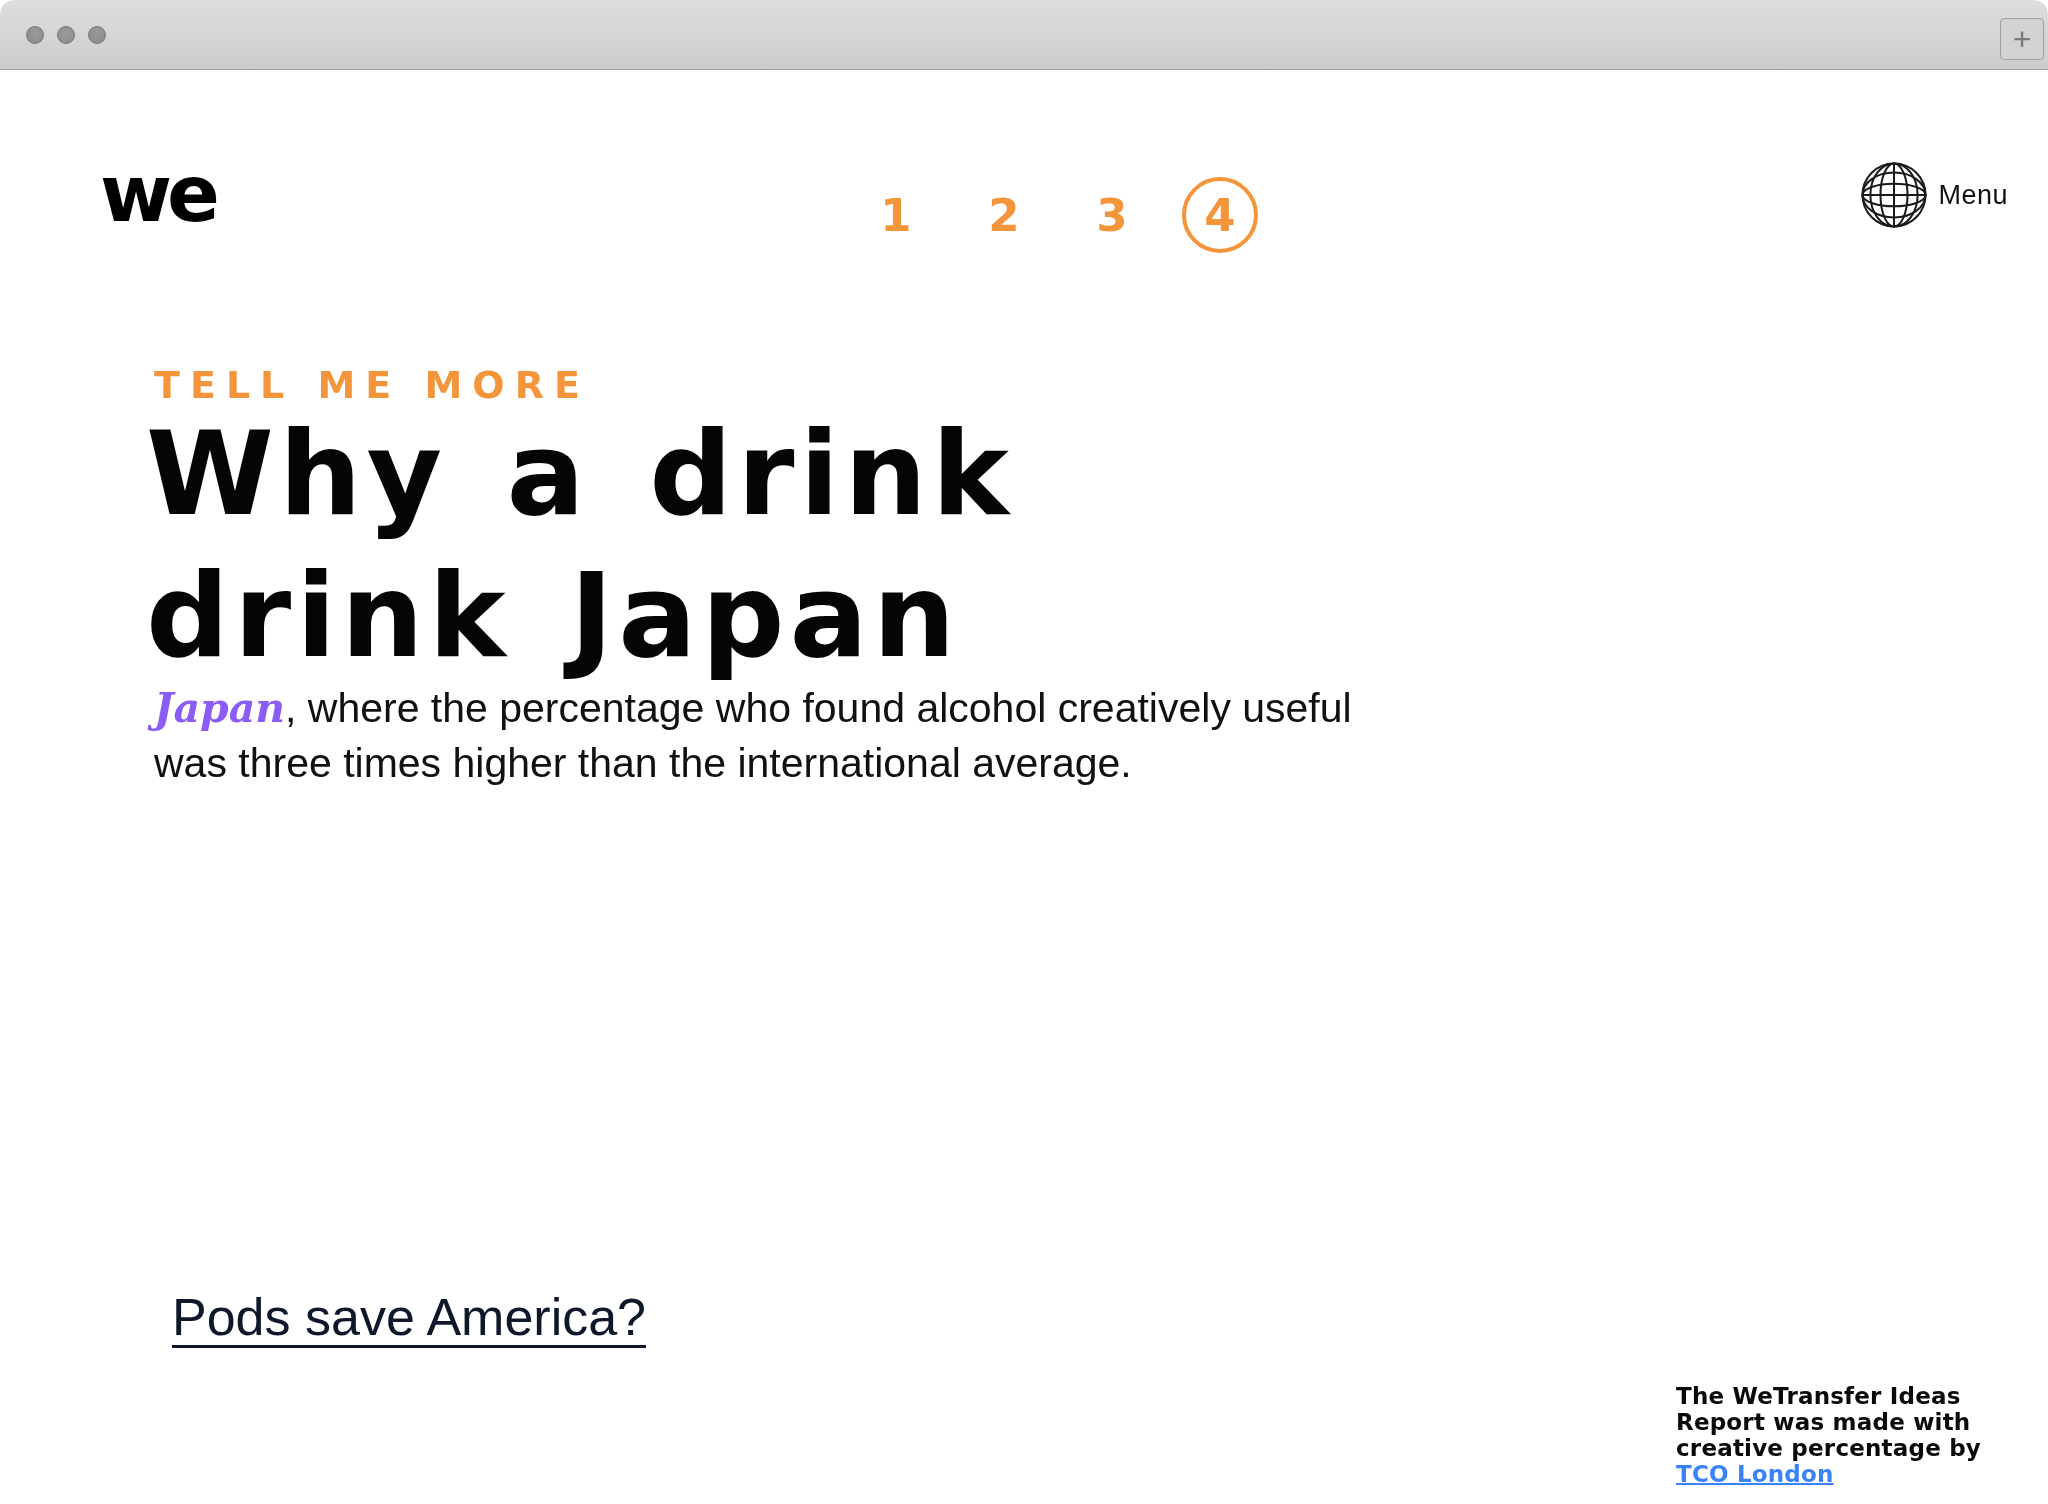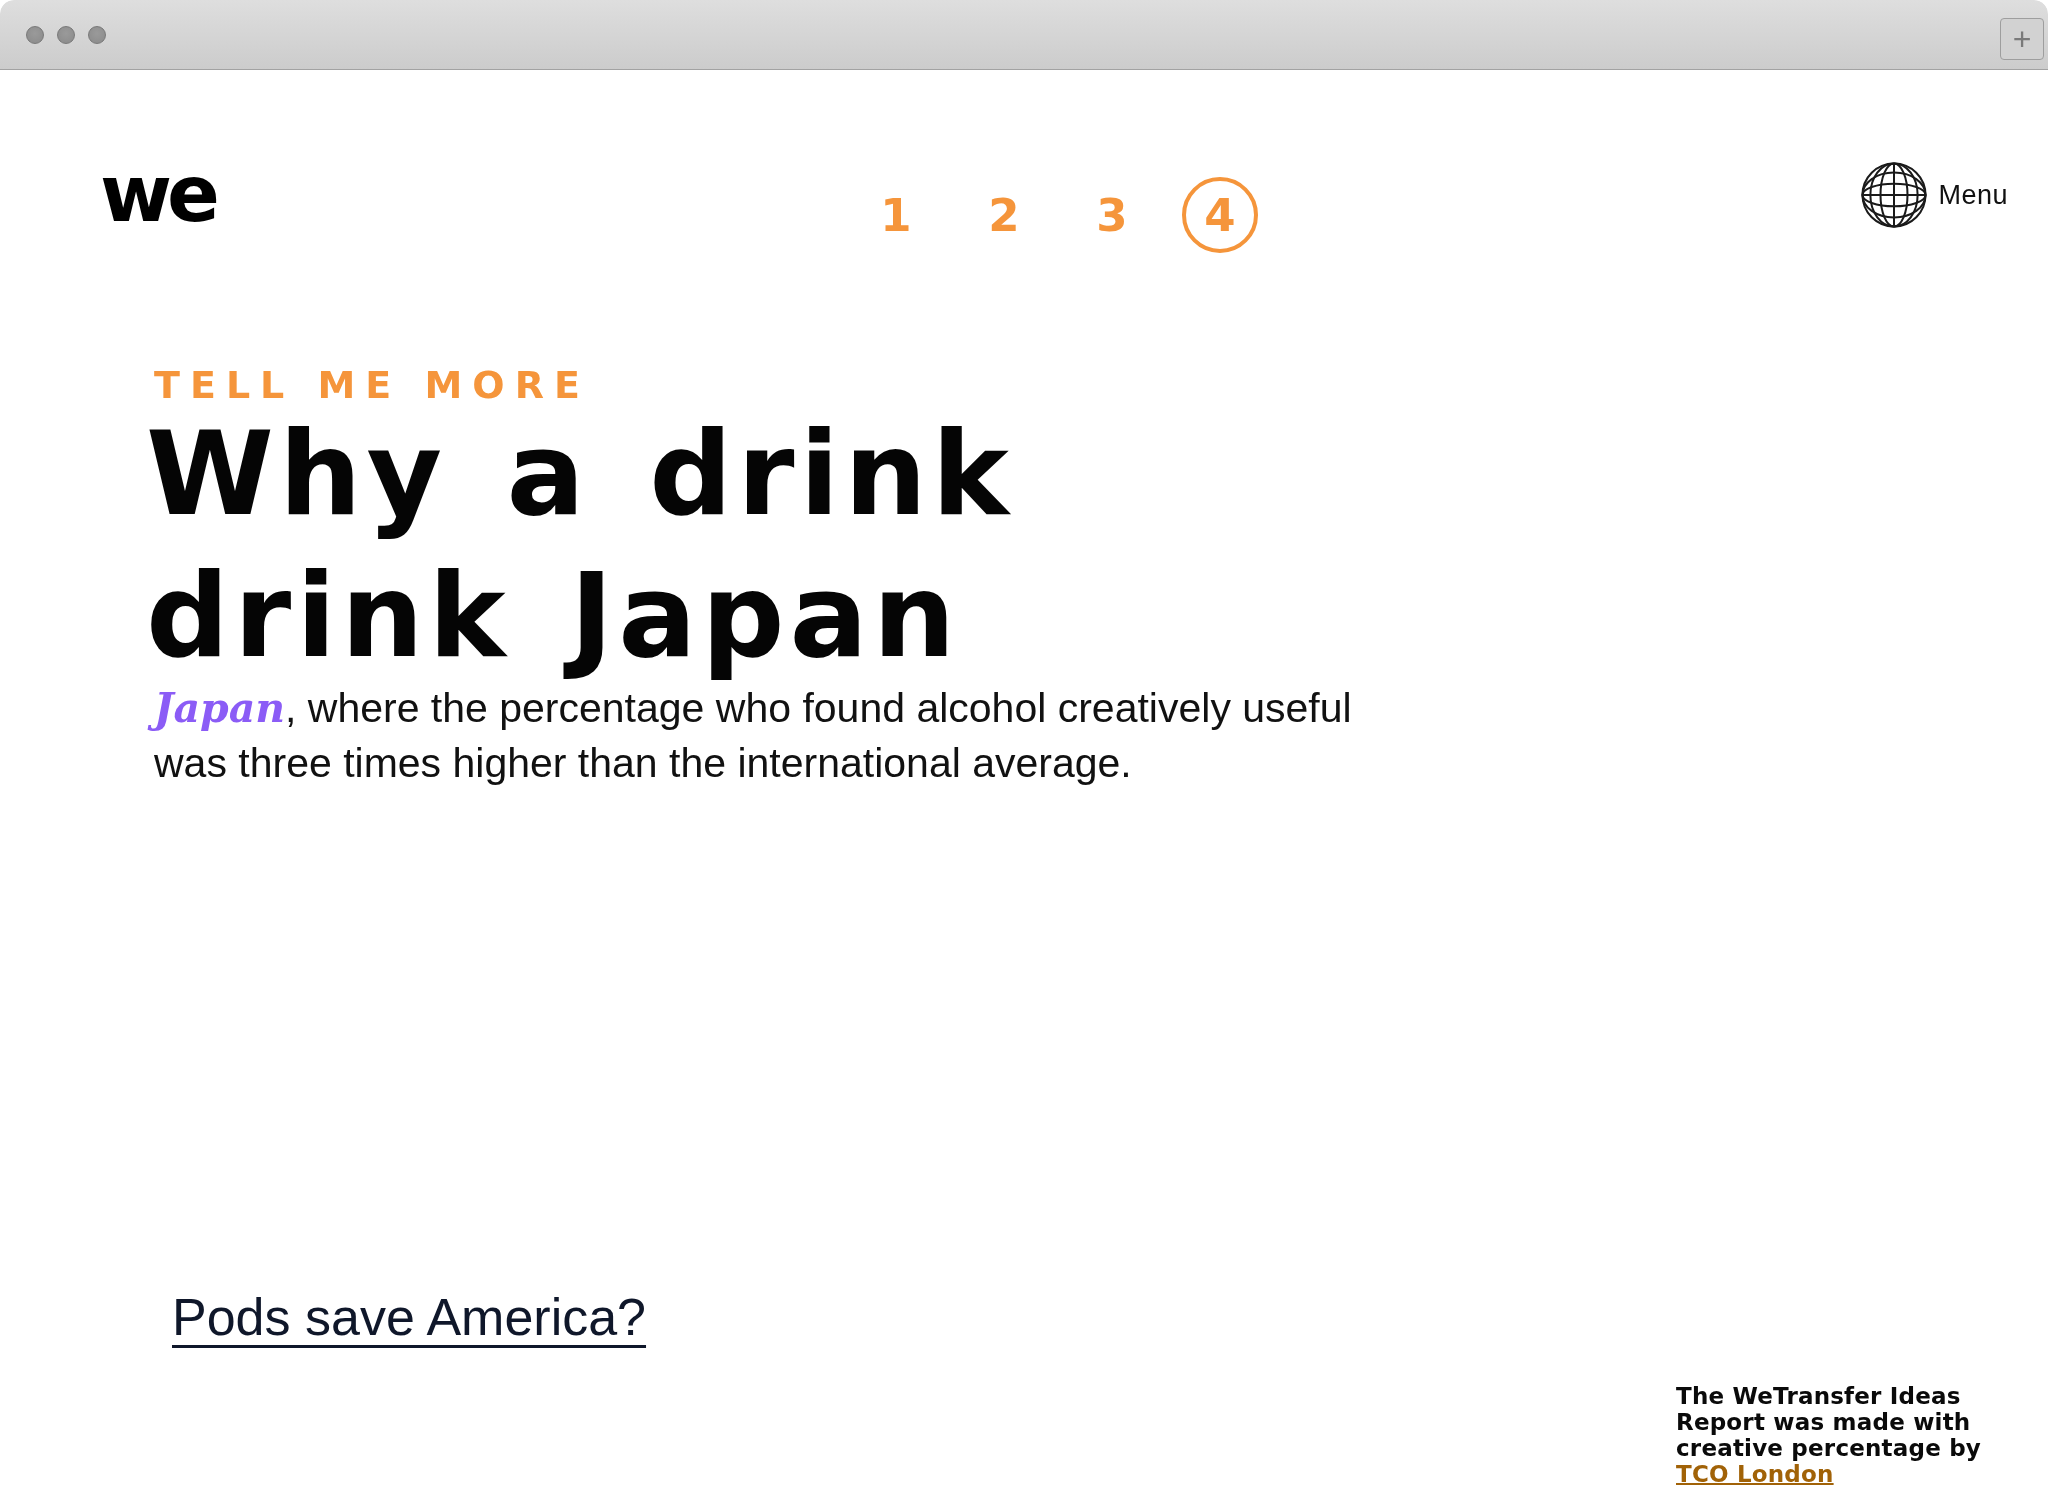--- a/index.html
+++ b/index.html
@@ -106,21 +106,21 @@
     cursor: pointer;
   }
 
   .credit {
     position: absolute; left: 1676px; top: 1268px;
     font-family: "DejaVu Sans", sans-serif;
     font-weight: bold; font-size: 23px; line-height: 26px;
     color: #0a0a0a; letter-spacing: 0.2px;
   }
   .credit-link {
-    color: #a16207; text-decoration: underline; text-decoration-thickness: 2px;
+    color: #3b82f6; text-decoration: underline; text-decoration-thickness: 2px;
     cursor: pointer; display: inline-block;
   }
 </style>
 </head>
 <body>
 
 <div class="window">
 
   <div class="chrome">
     <div class="traffic-lights">

